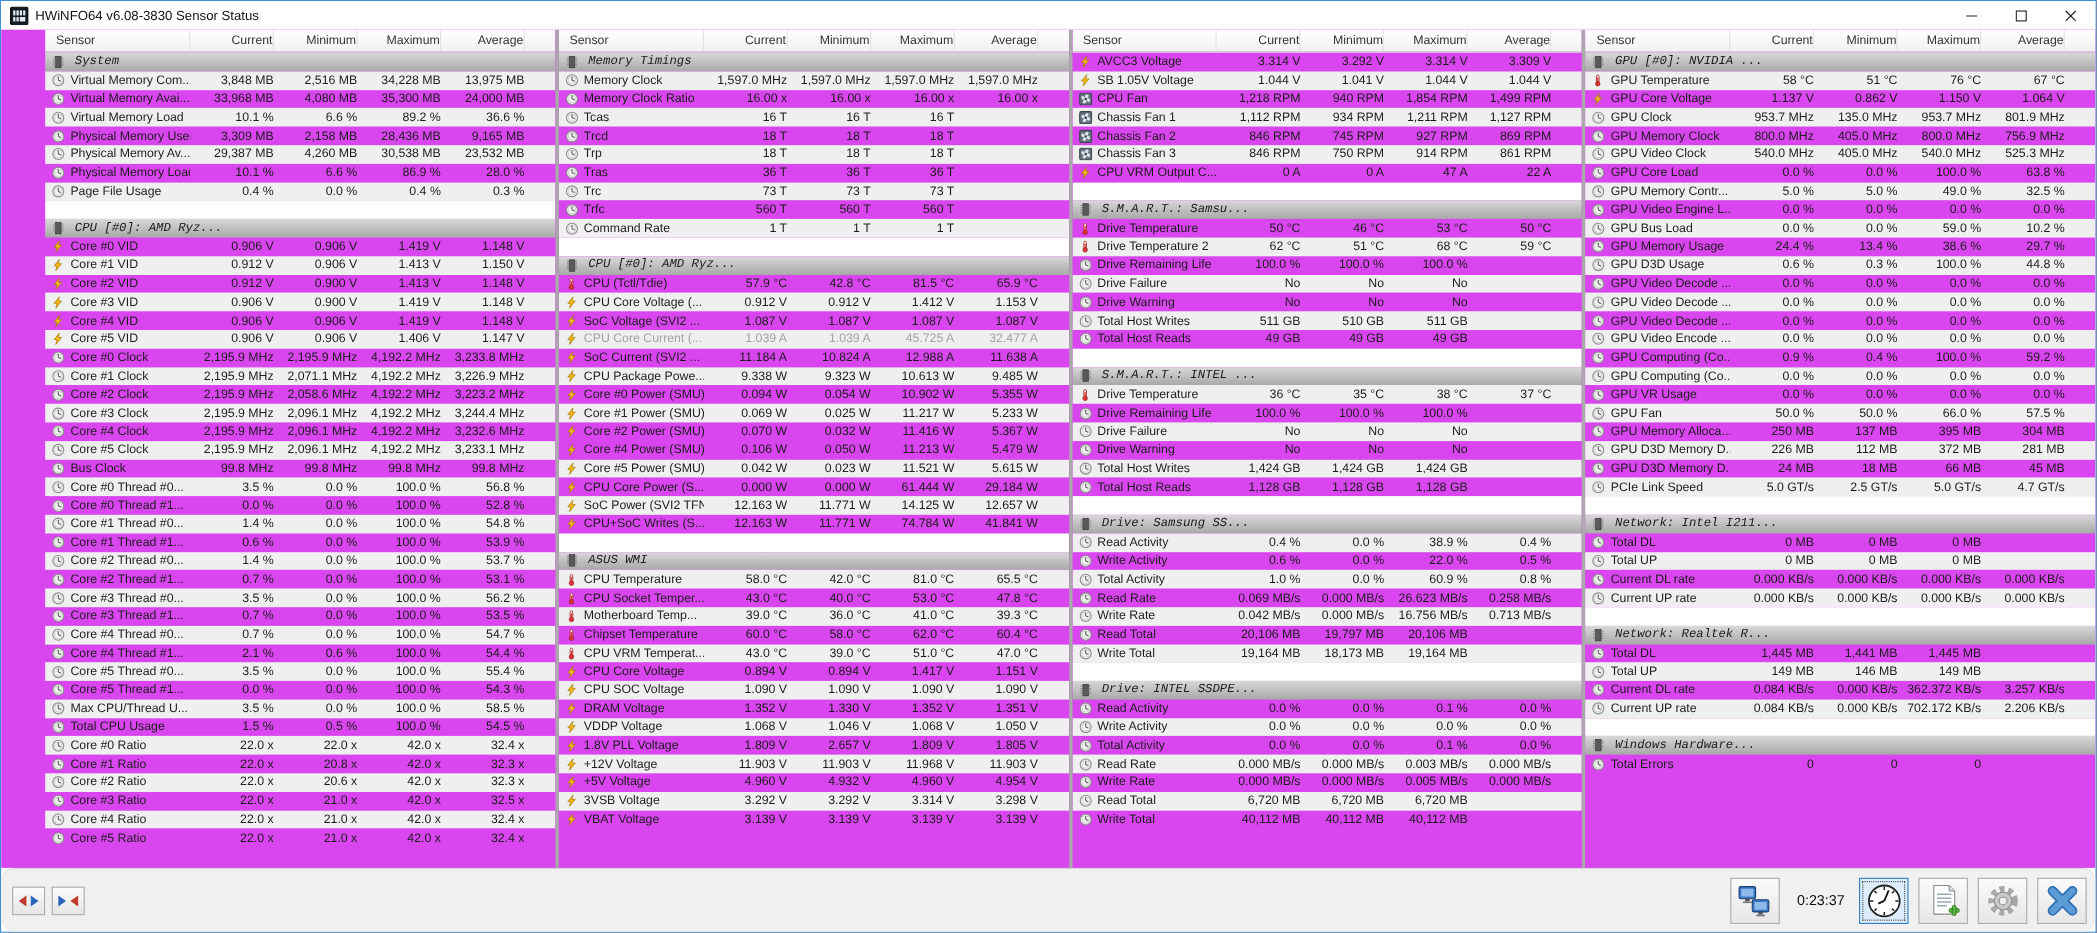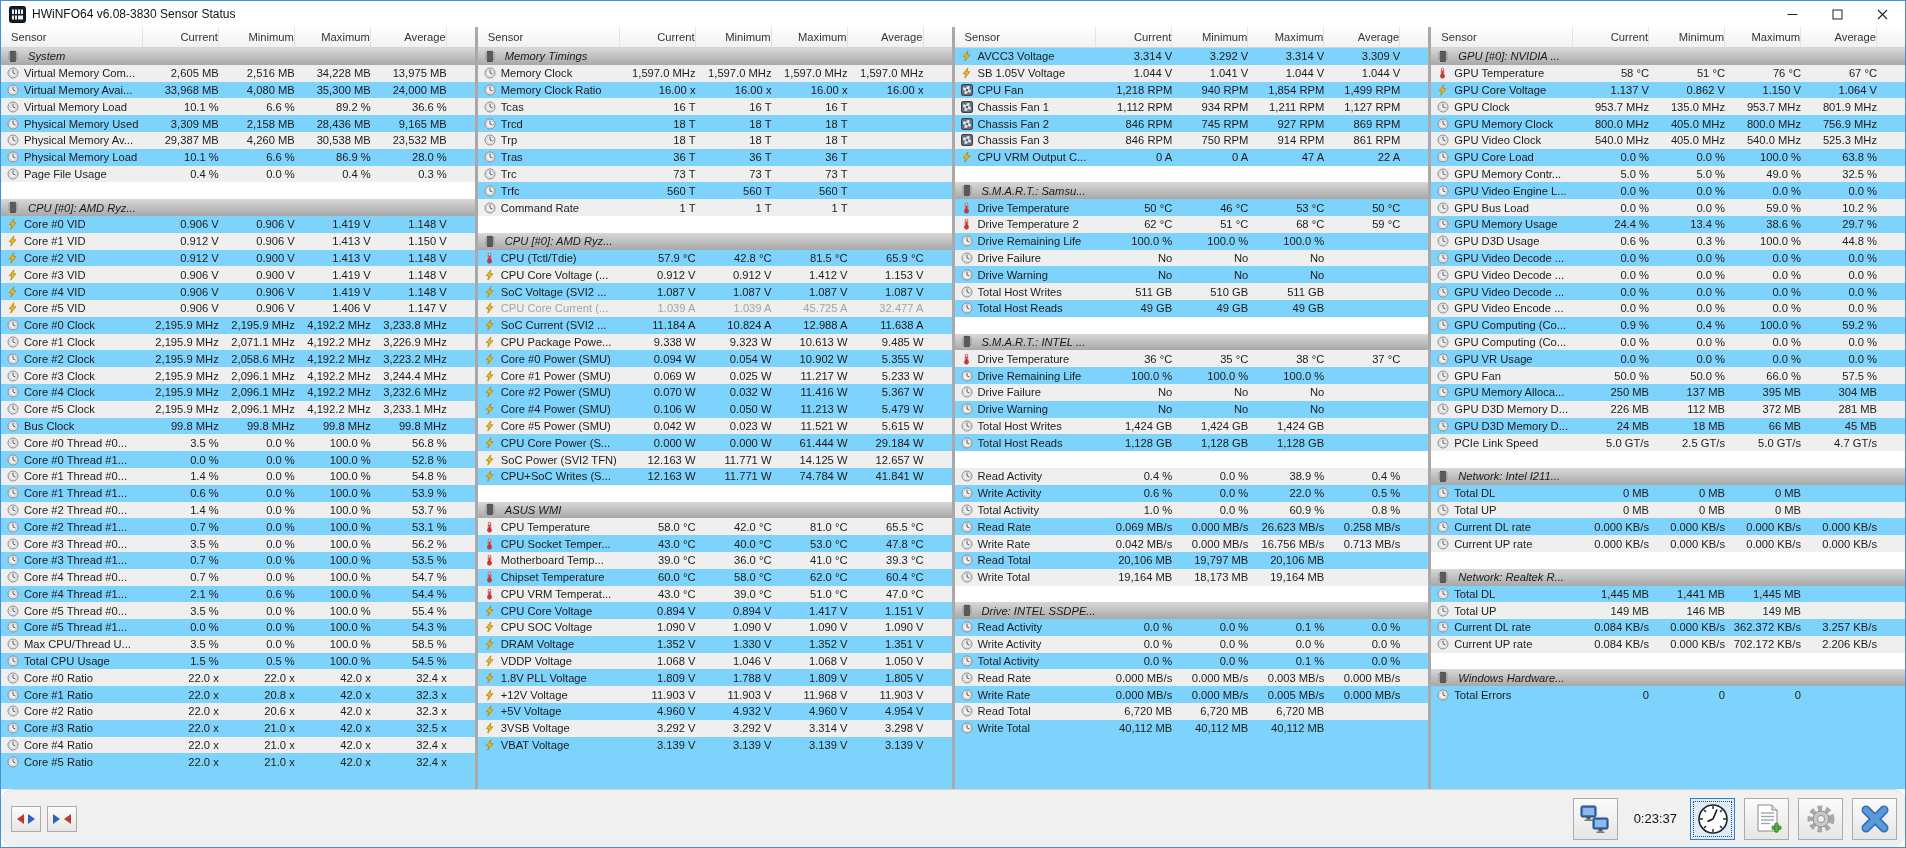--- a/index.html
+++ b/index.html
@@ -12,30 +12,30 @@
     display:flex;flex-direction:column;
     overflow:hidden;
   }
   
   .titlebar{height:26px;background:#fff;display:flex;align-items:center;flex:0 0 auto;}
   .titlebar .appicon{width:17px;height:17px;margin:0 6px 0 8px;flex:0 0 auto;}
   .titlebar .title{font-size:12px;color:#111;flex:1 1 auto;white-space:nowrap;}
   .wbtn{width:45px;height:26px;display:flex;align-items:center;justify-content:center;color:#222;}
   .wbtn svg{display:block;}
   
-  .content{flex:1 1 auto;display:flex;background:#7dd3fc;overflow:hidden;}
+  .content{flex:1 1 auto;display:flex;background:#d946ef;overflow:hidden;padding-left:40px;}
   .panel{flex:1 1 0;overflow:hidden;position:relative;}
   .panel + .panel{border-left:3px solid #a9a9a9;}
   .row{height:16.8px;display:flex;align-items:center;padding:0 28px 0 3px;font-size:11.2px;color:#1c1c1c;white-space:nowrap;overflow:hidden;}
   .row.colhead{height:21px;background:linear-gradient(#ffffff,#f1f1f1);border-bottom:1px solid #d5d5d5;color:#333;}
   .row.colhead .cell{border-right:1px solid #e2e2e2;height:100%;display:flex;align-items:center;}
   .row.colhead .cell.sensor{padding-left:7px;}
   .row.stripe{background:#efefef;}
   .row.spacer{background:#fff;}
-  .row.gheader{background:linear-gradient(#d8d8d8,#a8a8a8);font-style:italic;color:#1a1a1a;}
+  .row.gheader{background:linear-gradient(#d8d8d8,#a8a8a8);font-style:italic;color:#1a1a1a;font-family:Liberation Mono, monospace;}
   .row.gheader .glabel{margin-left:4px;}
   .cell.sensor{flex:1 1 auto;display:flex;align-items:center;overflow:hidden;}
   .cell.val{flex:0 0 76px;text-align:right;justify-content:flex-end;display:flex;}
   .rowicon{width:12px;height:12px;margin:0 5px 0 3px;flex:0 0 auto;display:inline-flex;align-items:center;}
   .row.muted{color:#a3a3a3;}
   
   .toolbar{flex:0 0 58px;background:#f0f0f0;border-top:1px solid #d4d4d4;display:flex;align-items:center;border-radius:12px;}
   .tbtn{border:1px solid #ababab;background:linear-gradient(#fbfbfb,#e6e6e6);display:flex;align-items:center;justify-content:center;}
   .tbtn.small{width:30px;height:26px;margin-left:6px;}
   .tbtn.big{width:45px;height:42px;margin-left:9px;}
@@ -104,21 +104,21 @@
           <span class="cell sensor">
             <span class="rowicon">
               <svg width="12" height="12" viewBox="0 0 12 12">
                 <circle cx="6" cy="6" r="5" fill="#f3f3f3" stroke="#8b8b8b"></circle>
                 <circle cx="6" cy="6" r="3.5" fill="none" stroke="#cfcfcf" stroke-width="0.9"></circle>
                 <path d="M6 6 L6 2.8 M6 6 L8.4 6.9" stroke="#5a5a5a" stroke-width="1" fill="none"></path>
               </svg>
             </span>
             <span>Virtual Memory Com...</span>
           </span>
-          <span class="cell val">2,605 MB</span>
+          <span class="cell val">3,848 MB</span>
           <span class="cell val">2,516 MB</span>
           <span class="cell val">34,228 MB</span>
           <span class="cell val">13,975 MB</span>
         </div>
         <div class="row">
           <span class="cell sensor">
             <span class="rowicon">
               <svg width="12" height="12" viewBox="0 0 12 12">
                 <circle cx="6" cy="6" r="5" fill="#f3f3f3" stroke="#8b8b8b"></circle>
                 <circle cx="6" cy="6" r="3.5" fill="none" stroke="#cfcfcf" stroke-width="0.9"></circle>
@@ -1257,21 +1257,21 @@
         <div class="row">
           <span class="cell sensor">
             <span class="rowicon">
               <svg width="11" height="12" viewBox="0 0 12 12">
                 <polygon points="7.5,0.4 2.4,6.8 5.2,6.8 4.1,11.6 9.8,4.6 6.6,4.6" fill="#fcb816" stroke="#9c7a00" stroke-width="0.7"></polygon>
               </svg>
             </span>
             <span>1.8V PLL Voltage</span>
           </span>
           <span class="cell val">1.809 V</span>
-          <span class="cell val">1.788 V</span>
+          <span class="cell val">2.657 V</span>
           <span class="cell val">1.809 V</span>
           <span class="cell val">1.805 V</span>
         </div>
         <div class="row stripe">
           <span class="cell sensor">
             <span class="rowicon">
               <svg width="11" height="12" viewBox="0 0 12 12">
                 <polygon points="7.5,0.4 2.4,6.8 5.2,6.8 4.1,11.6 9.8,4.6 6.6,4.6" fill="#fcb816" stroke="#9c7a00" stroke-width="0.7"></polygon>
               </svg>
             </span>
@@ -1661,20 +1661,29 @@
               </svg>
             </span>
             <span>Total Host Reads</span>
           </span>
           <span class="cell val">1,128 GB</span>
           <span class="cell val">1,128 GB</span>
           <span class="cell val">1,128 GB</span>
           <span class="cell val"></span>
         </div>
         <div class="row spacer"></div>
+        <div class="row gheader">
+          <span class="rowicon">
+            <svg width="12" height="13" viewBox="0 0 12 13">
+              <rect x="3.5" y="1.2" width="5" height="10.4" fill="#5a5a5a" stroke="#333" stroke-width="0.6"></rect>
+              <path d="M3.5 2.8 H1.4 M3.5 4.9 H1.4 M3.5 7 H1.4 M3.5 9.1 H1.4 M8.5 2.8 H10.6 M8.5 4.9 H10.6 M8.5 7 H10.6 M8.5 9.1 H10.6" stroke="#7a7a7a" stroke-width="0.9"></path>
+            </svg>
+          </span>
+          <span class="glabel">Drive: Samsung SS...</span>
+        </div>
         <div class="row stripe">
           <span class="cell sensor">
             <span class="rowicon">
               <svg width="12" height="12" viewBox="0 0 12 12">
                 <circle cx="6" cy="6" r="5" fill="#f3f3f3" stroke="#8b8b8b"></circle>
                 <circle cx="6" cy="6" r="3.5" fill="none" stroke="#cfcfcf" stroke-width="0.9"></circle>
                 <path d="M6 6 L6 2.8 M6 6 L8.4 6.9" stroke="#5a5a5a" stroke-width="1" fill="none"></path>
               </svg>
             </span>
             <span>Read Activity</span>

